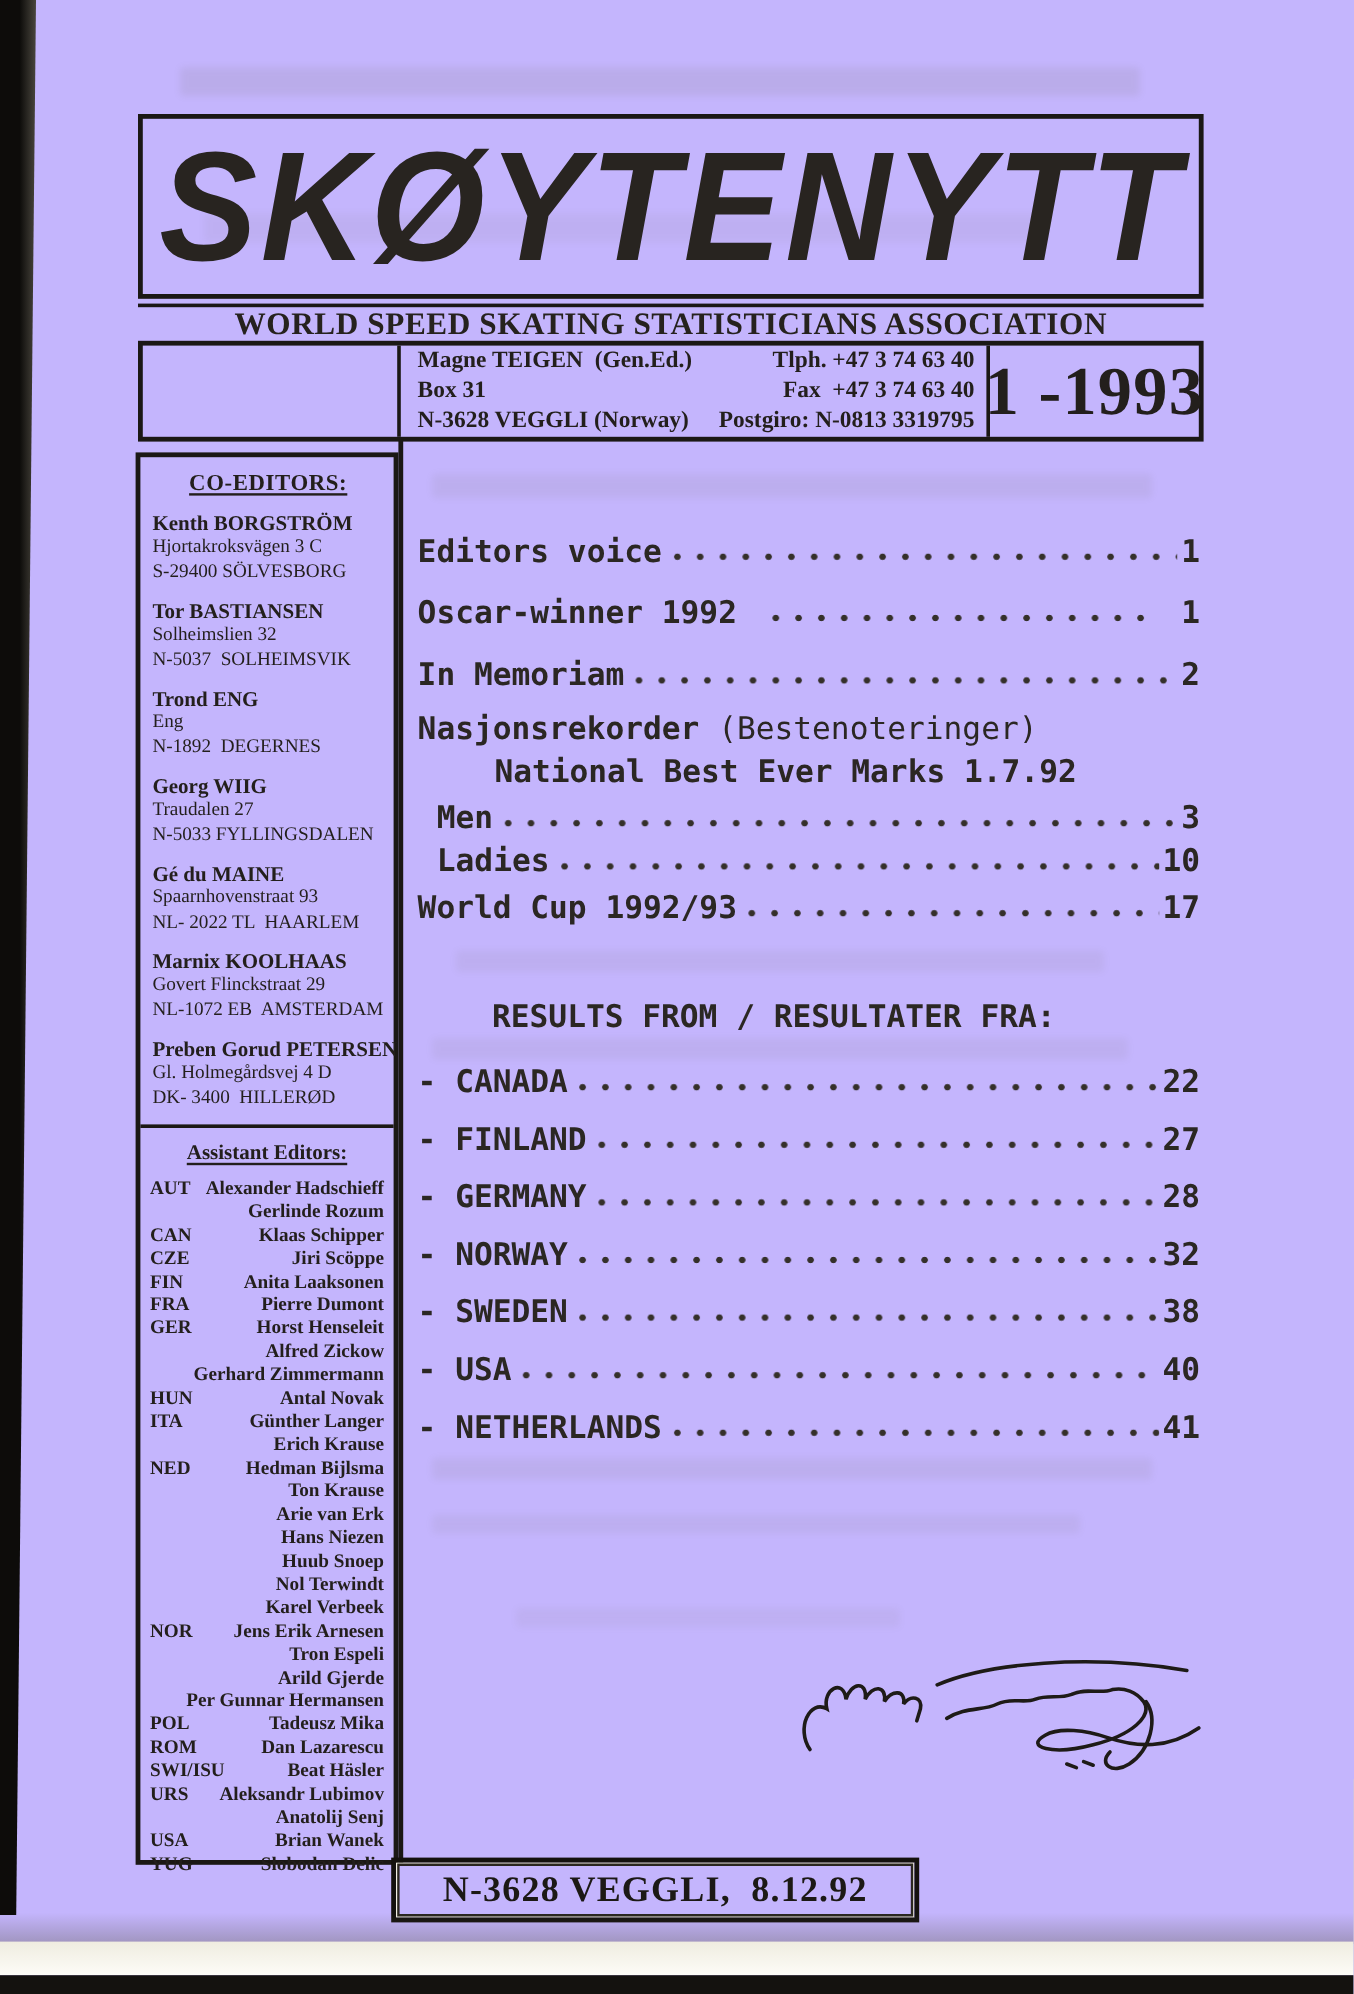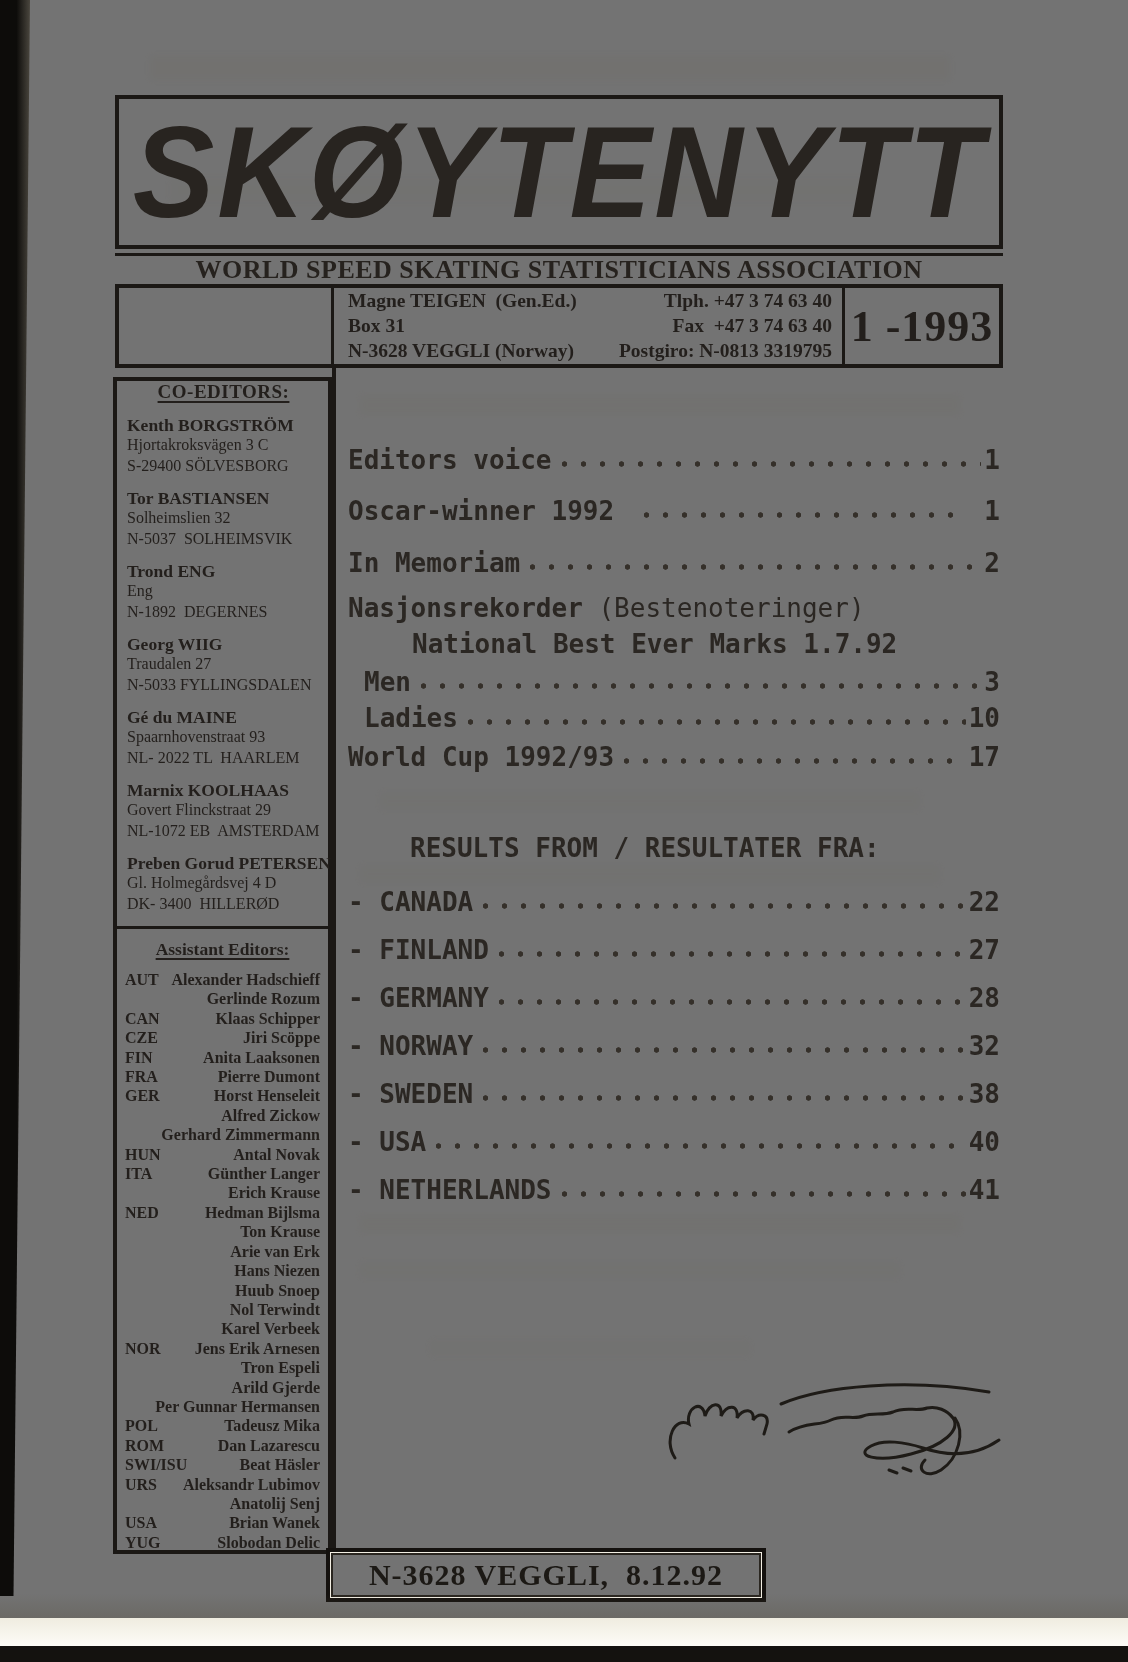--- a/index.html
+++ b/index.html
@@ -3,21 +3,21 @@
 <meta charset="utf-8">
 <style>
   html,body{margin:0;padding:0;}
   body{
     width:1128px;height:1662px;
     background:#d8d3c6;
     font-family:"Liberation Serif", serif;
     color:#231f1c;
     position:relative;overflow:hidden;
   }
-  .page{position:absolute;inset:0;background:#737373;}
+  .page{position:absolute;inset:0;background:#c4b5fd;}
 
   
   .scan-edge-left{position:absolute;left:0;top:0;width:30px;height:1596px;
     background:linear-gradient(90deg,#0d0c0a 0 55%,#4a463e);
     clip-path:polygon(0 0,100% 0,45% 100%,0 100%);}
   .page-lift-shadow{position:absolute;left:0;bottom:42px;width:100%;height:26px;
     background:linear-gradient(180deg,rgba(0,0,0,0) 0%,rgba(90,85,70,.35) 100%);}
   .page-lift-white{position:absolute;left:0;bottom:16px;width:100%;height:28px;
     background:linear-gradient(180deg,#efece0,#fdfcf7);}
   .scan-edge-bottom{position:absolute;left:0;bottom:0;width:100%;height:16px;background:#14120f;}
@@ -36,27 +36,27 @@
 
   
   .info-box{position:absolute;left:115px;top:284px;width:888px;height:84px;box-sizing:border-box;
     border:4px solid #1b1815;display:flex;background:transparent;}
   .info-empty{width:212px;border-right:3px solid #1b1815;flex:none;}
   .info-mid{flex:1;display:flex;justify-content:space-between;align-items:center;
     padding:3px 10px 3px 14px;border-right:3px solid #1b1815;}
   .info-col{display:flex;flex-direction:column;justify-content:center;gap:1px;}
   .info-col.right{text-align:right;}
   .info-line{font-weight:bold;font-size:19.5px;line-height:24px;white-space:pre;}
-  .info-issue{width:154px;flex:none;display:flex;align-items:center;justify-content:center;
-    font-weight:bold;font-size:44px;letter-spacing:1px;white-space:pre;}
+  .info-issue{width:174px;flex:none;display:flex;align-items:center;justify-content:center;
+    font-weight:bold;font-size:57px;letter-spacing:1px;white-space:pre;}
 
   
   .sidebar{position:absolute;left:113px;top:377px;width:219px;height:1177px;box-sizing:border-box;
     border:4px solid #1b1815;display:flex;flex-direction:column;}
-  .coed{padding:0 8px 12px 10px;font-family:Liberation Serif, serif;}
+  .coed{padding:11px 8px 12px 10px;font-family:Liberation Serif, serif;}
   .coed-heading{text-align:center;font-weight:bold;font-size:19px;letter-spacing:.5px;
     text-decoration:underline;text-decoration-thickness:2px;text-underline-offset:3px;}
   .person{margin-top:12px;}
   .person-name{font-weight:bold;font-size:17.5px;line-height:20px;white-space:pre;}
   .person-line{font-size:16px;line-height:20.5px;white-space:pre;}
   .assist{border-top:3px solid #1b1815;padding:10px 8px 0 8px;flex:1;}
   .assist-heading{text-align:center;font-weight:bold;font-size:17.5px;
     text-decoration:underline;text-decoration-thickness:2px;text-underline-offset:3px;margin-bottom:10px;}
   .arow{position:relative;font-size:16px;line-height:19.4px;}
   .acode{position:absolute;left:0;top:0;font-weight:bold;}

